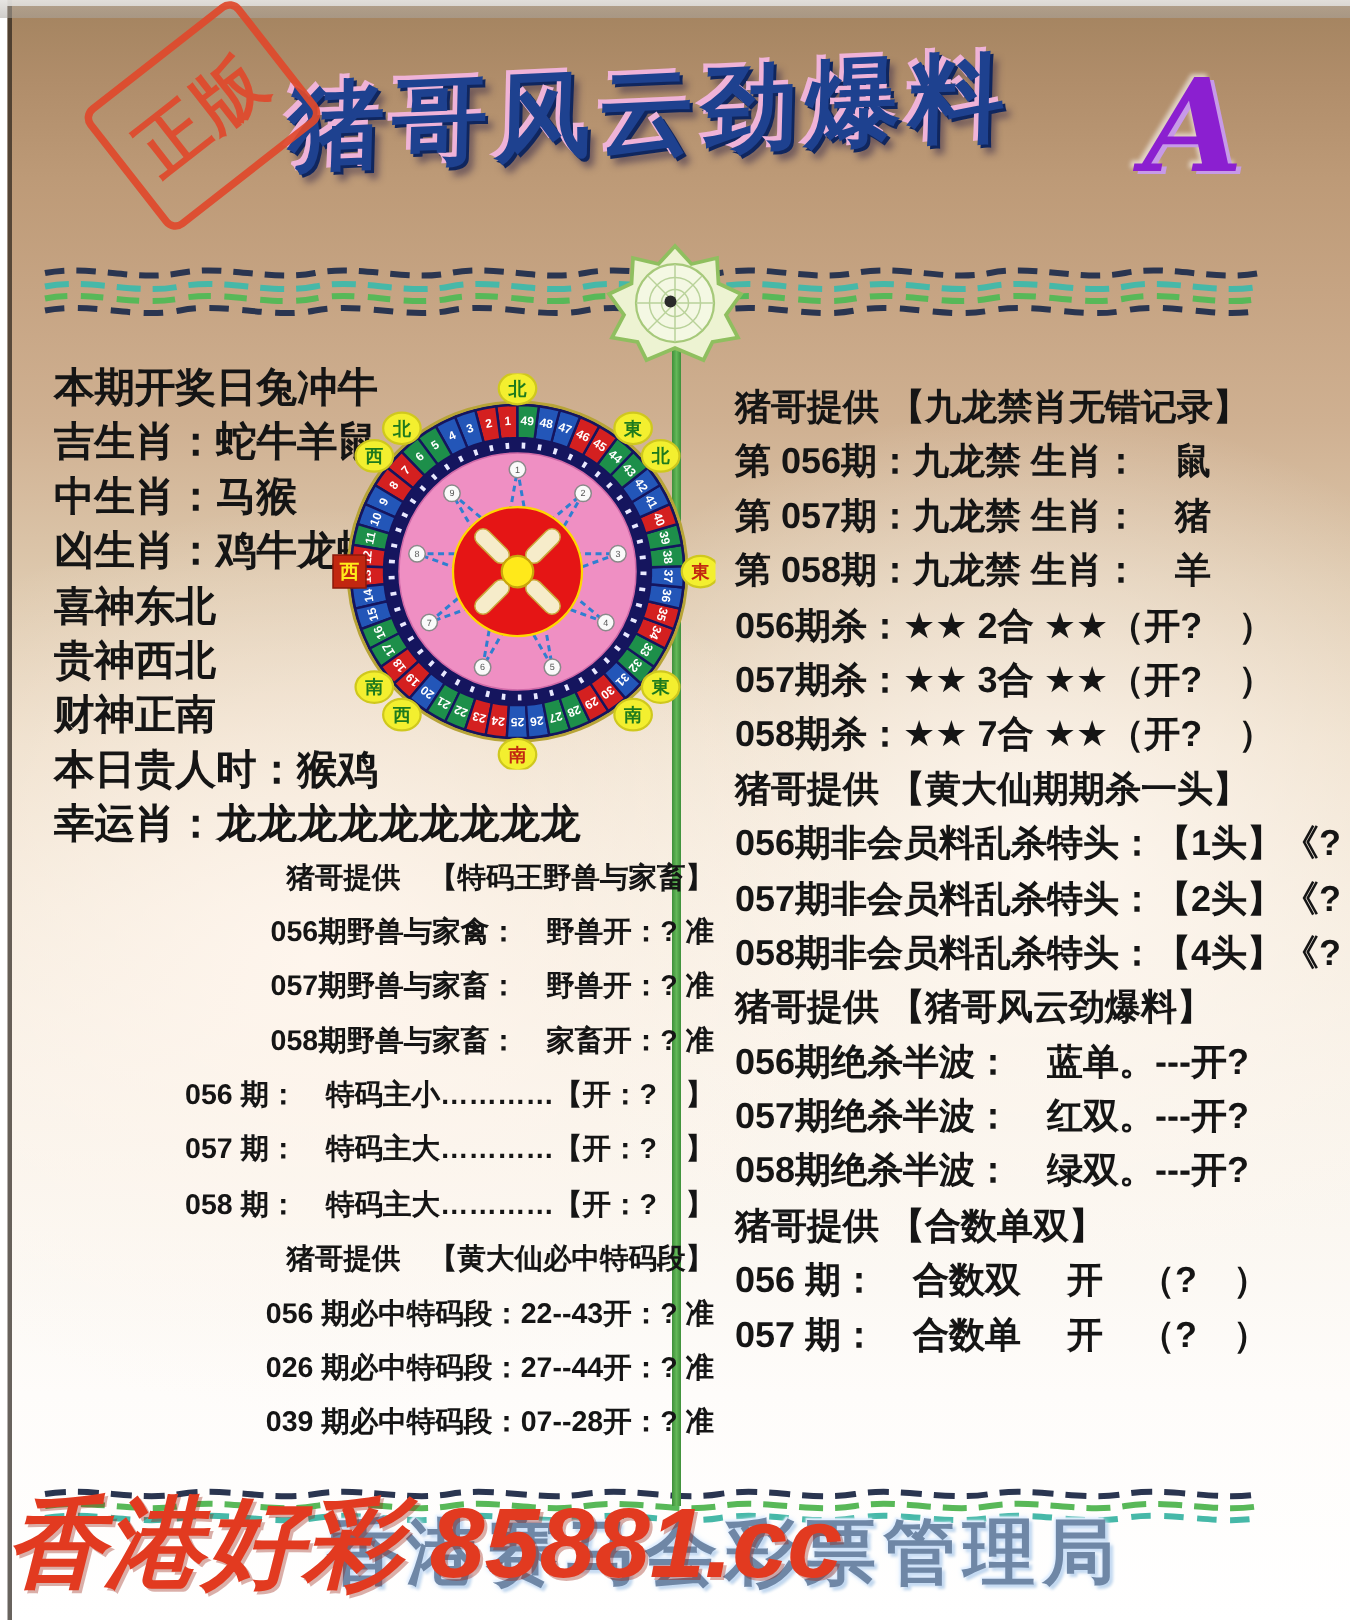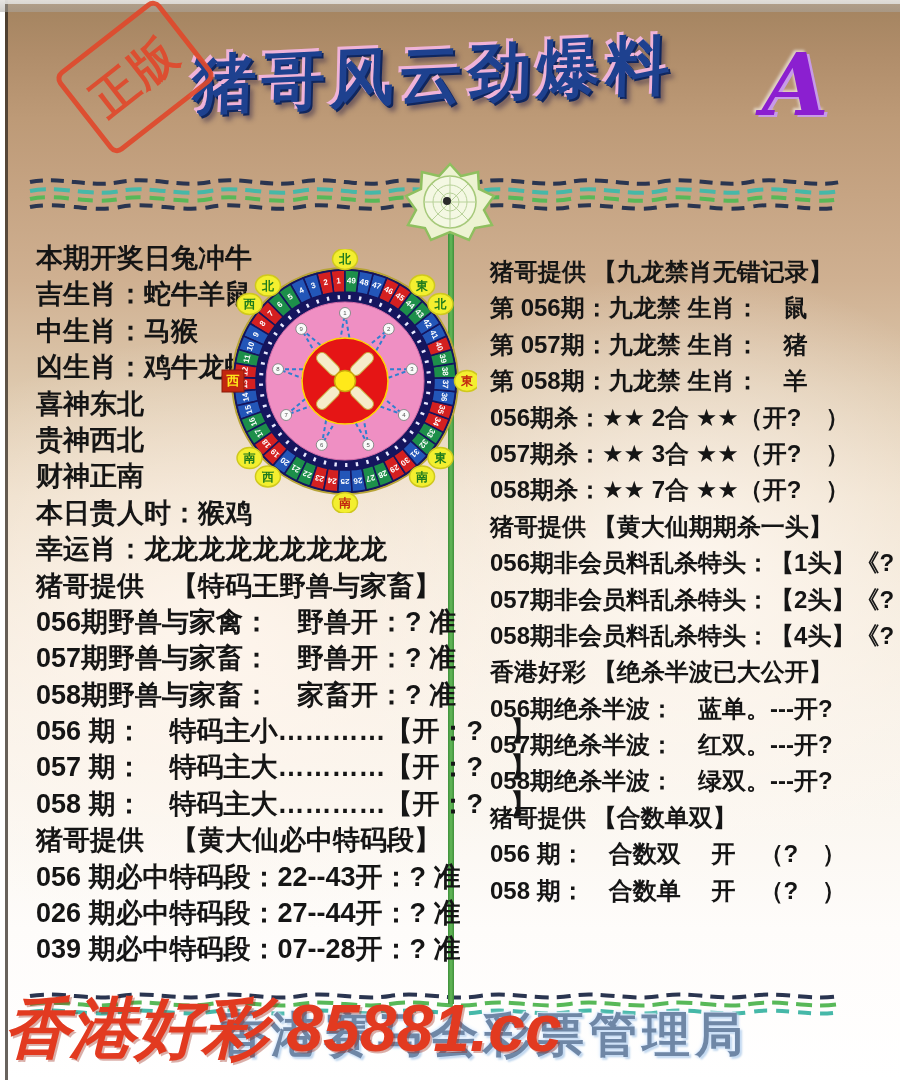--- a/index.html
+++ b/index.html
@@ -39,21 +39,21 @@
   .band-top{left:0;top:170px;z-index:1;}
   .band-bottom{left:0;top:988px;z-index:1;}
   .badge{left:404px;top:162px;z-index:3;}
   .divider{left:448px;top:226px;width:6px;height:778px;
     background:linear-gradient(90deg,#3e8f3a,#63b858,#3e8f3a);z-index:2;}
   .col{z-index:3;white-space:nowrap;color:#151515;font-weight:700;}
   .left-col{left:36px;top:240px;width:440px;}
   .right-col{left:490px;top:254px;width:404px;}
   .row{line-height:36.4px;height:36.4px;}
   .info{font-size:27px;}
-  .tl{font-size:27px;}
+  .tl{font-size:19px;text-align:right;}
   .tr{font-size:24px;}
   .wheel-wrap{left:213px;top:249px;width:264px;height:264px;z-index:4;}
   .footer-official{
     left:218px;top:1003px;font-size:48px;font-weight:700;color:#6f87a6;
     letter-spacing:5px;white-space:nowrap;z-index:3;
     text-shadow:0 0 4px #d6e8ff,2px 2px 2px #b9d1ea,-1px -1px 1px #eaf4ff;
   }
   .footer-watermark{
     left:4px;top:984px;font-size:66px;font-weight:700;font-style:italic;
     color:#e23a20;white-space:nowrap;z-index:4;letter-spacing:0;
@@ -134,28 +134,28 @@
 
     <div class="row tr">056期杀：★★ 2合 ★★（开?　）</div>
     <div class="row tr">057期杀：★★ 3合 ★★（开?　）</div>
     <div class="row tr">058期杀：★★ 7合 ★★（开?　）</div>
 
     <div class="row tr">猪哥提供 【黄大仙期期杀一头】</div>
     <div class="row tr">056期非会员料乱杀特头：【1头】《?　》</div>
     <div class="row tr">057期非会员料乱杀特头：【2头】《?　》</div>
     <div class="row tr">058期非会员料乱杀特头：【4头】《?　》</div>
 
-    <div class="row tr">香港好彩 【绝杀半波已大公开】</div>
+    <div class="row tr">猪哥提供 【猪哥风云劲爆料】</div>
     <div class="row tr">056期绝杀半波：　蓝单。---开?</div>
     <div class="row tr">057期绝杀半波：　红双。---开?</div>
     <div class="row tr">058期绝杀半波：　绿双。---开?</div>
 
     <div class="row tr">猪哥提供 【合数单双】</div>
     <div class="row tr">056 期：　合数双　 开　（?　）</div>
-    <div class="row tr">058 期：　合数单　 开　（?　）</div>
+    <div class="row tr">057 期：　合数单　 开　（?　）</div>
   </div>
 
   <div class="abs wheel-wrap">
     <svg id="wheel-svg" width="264" height="264" viewBox="0 0 264 264">
         <circle cx="132" cy="132" r="113" fill="#15155e" stroke="#b7a437" stroke-width="2"></circle>
         <path d="M132 21 A111 111 0 0 0 117.80563505301983 21.911308465619683 L120.61893261007896 43.7306887697311 A89 89 0 0 1 132 43 Z" fill="#d42020" stroke="#15155e" stroke-width="1.6"></path>
         <text x="125.59297800192871" y="32.20546072496637" fill="#ffffff" font-size="8" font-weight="700" text-anchor="middle" dominant-baseline="middle" transform="rotate(-3.6734693877551052 125.59297800192871 32.20546072496637)">1</text>
         <path d="M117.80563505301983 21.911308465619683 A111 111 0 0 0 103.84434118604467 24.63027020266773 L109.42474203205384 45.91075718952638 A89 89 0 0 1 120.61893261007896 43.7306887697311 Z" fill="#d42020" stroke="#15155e" stroke-width="1.6"></path>
         <text x="112.88413712986278" y="33.844084300893456" fill="#ffffff" font-size="8" font-weight="700" text-anchor="middle" dominant-baseline="middle" transform="rotate(-11.020408163265301 112.88413712986278 33.844084300893456)">2</text>
         <path d="M103.84434118604467 24.63027020266773 A111 111 0 0 0 90.34536245838947 29.112239934591585 L98.6012365657357 49.50440859620406 A89 89 0 0 1 109.42474203205384 45.91075718952638 Z" fill="#2356b8" stroke="#15155e" stroke-width="1.6"></path>

